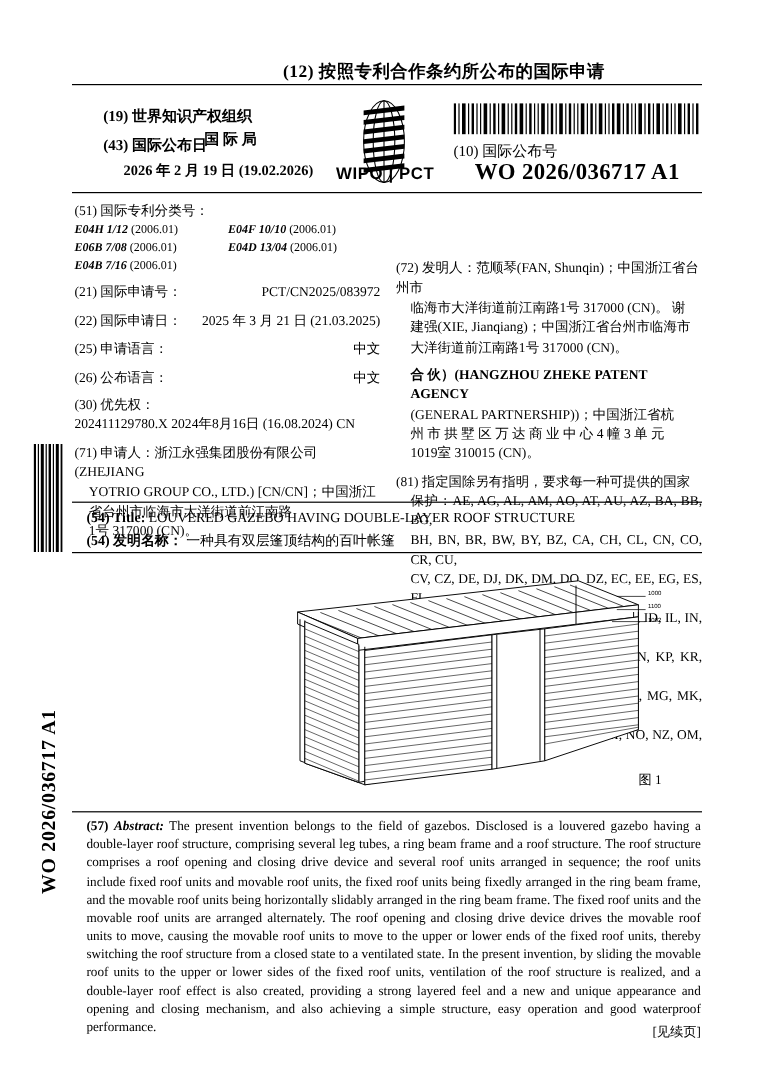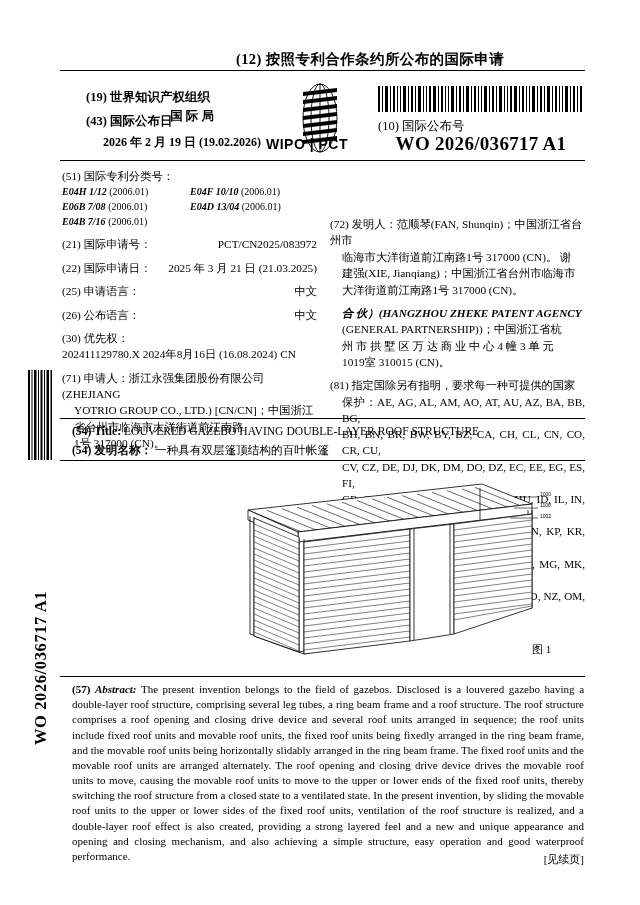--- a/index.html
+++ b/index.html
@@ -107,20 +107,21 @@
     top: 82px;
     width: 96px;
     height: 72px;
   }
   .logo svg { display:block; }
   .logo-text {
     position: absolute;
     left: 266px;
     top: 136px;
     width: 110px;
+    text-align: center;
     font-size: 14px;
     font-weight: bold;
     letter-spacing: 0.5px;
     font-family: "Liberation Sans", sans-serif;
   }
 
   .barcode-top {
     position: absolute;
     left: 378px;
     top: 86px;
@@ -184,21 +185,21 @@
   .ipc-line .b { width: 125px; }
   .ipc-line .yr { font-style: normal; font-weight: normal; }
 
   .row2 {
     display: flex;
     justify-content: space-between;
   }
   .row2 .lbl { flex: 0 0 auto; }
   .row2 .val { flex: 0 0 auto; }
 
-  .bold { font-weight: bold; font-style: italic; }
+  .bold { font-weight: bold; }
   .indent { padding-left: 12px; }
 
   .country-block {
     text-align: justify;
     font-size: 11.2px;
     line-height: 1.45;
   }
 
   
   .hrule3 {

